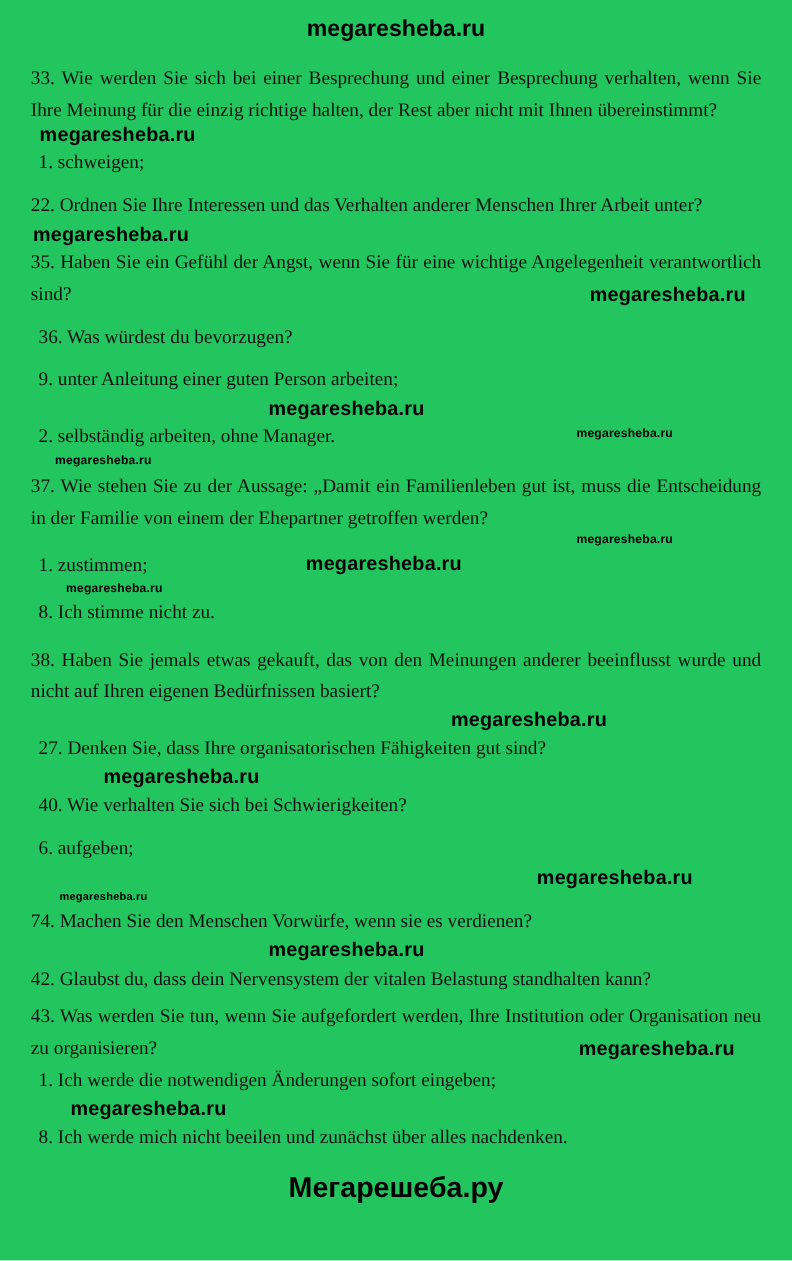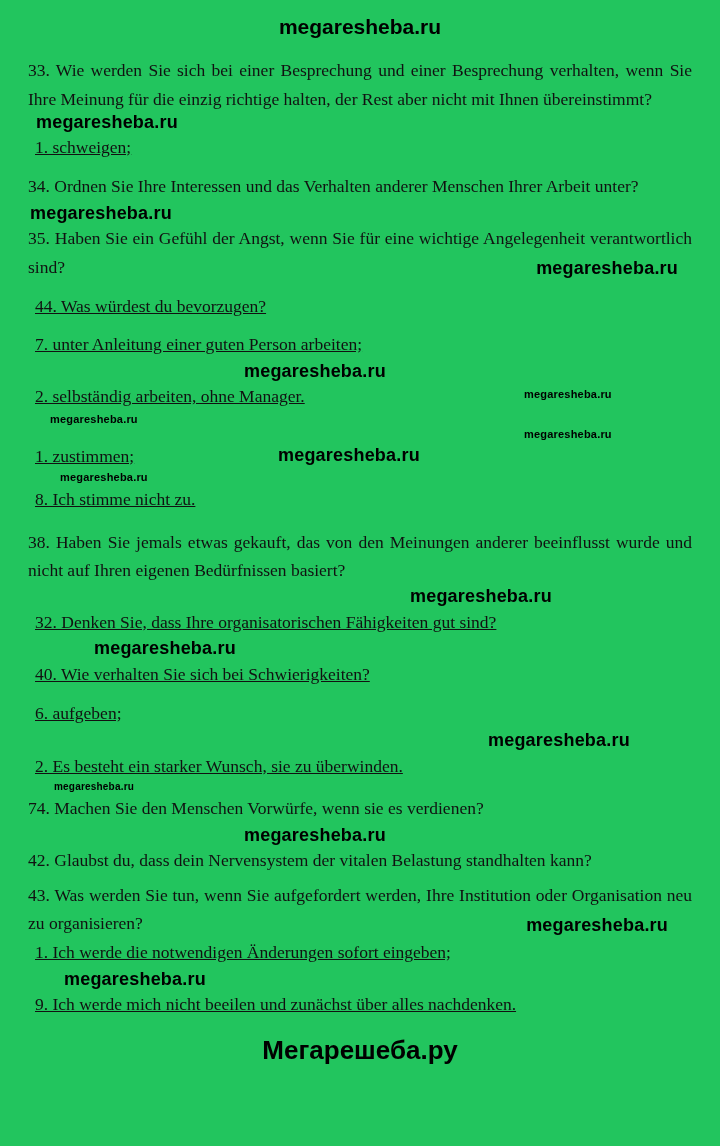--- a/index.html
+++ b/index.html
@@ -9,21 +9,21 @@
     height: 1146px;
     overflow: hidden;
     background: #22c55e;
     padding: 8px 28px 0 28px;
     font-family: "Liberation Serif", "DejaVu Serif", serif;
     font-size: 17.5px;
     line-height: 1.64;
     color: #111111;
   }
   .para { text-align: justify; margin: 0; position: relative; }
-  .indent { padding-left: 7px; text-decoration: underline; }
+  .indent { padding-left: 7px; }
   .wm {
     font-family: "Liberation Sans", "DejaVu Sans", sans-serif;
     font-weight: 700;
     color: #000000;
     letter-spacing: 0.2px;
     white-space: nowrap;
   }
   .wm-lg { font-size: 18px; }
   .wm-sm { font-size: 11px; }
   .wm-xs { font-size: 10px; }
@@ -51,54 +51,54 @@
 
 <div class="page">
 
   <div class="header">megaresheba.ru</div>
 
   <p class="para">33. Wie werden Sie sich bei einer Besprechung und einer Besprechung verhalten, wenn Sie Ihre Meinung für die einzig richtige halten, der Rest aber nicht mit Ihnen übereinstimmt?</p>
   <div class="wm wm-lg wm-line" style="margin:-3px 0 0 8px">megaresheba.ru</div>
   <p class="para indent">1. schweigen;</p>
 
 
-  <p class="para" style="margin-top:10px">34. Ordnen Sie Ihre Interessen und das Verhalten anderer Menschen Ihrer Arbeit unter?</p>
+  <p class="para" style="margin-top:10px">22. Ordnen Sie Ihre Interessen und das Verhalten anderer Menschen Ihrer Arbeit unter?</p>
   <div class="wm wm-lg wm-line" style="margin:1px 0 0 2px">megaresheba.ru</div>
 
   <p class="para"><span>35. Haben Sie ein Gefühl der Angst, wenn Sie für eine wichtige Angelegenheit verantwortlich sind?</span><span class="wm wm-lg abs" style="right:14px; bottom:-2px">megaresheba.ru</span></p>
 
-  <p class="para indent" style="margin-top:10px">44. Was würdest du bevorzugen?</p>
+  <p class="para indent" style="margin-top:10px">36. Was würdest du bevorzugen?</p>
 
-  <p class="para indent" style="margin-top:10px">7. unter Anleitung einer guten Person arbeiten;</p>
+  <p class="para indent" style="margin-top:10px">9. unter Anleitung einer guten Person arbeiten;</p>
   <div class="wm wm-lg wm-line" style="margin:1px 0 0 216px">megaresheba.ru</div>
   <p class="para indent"><span>2. selbständig arbeiten, ohne Manager.</span><span class="wm wm-sm abs" style="left:496px; top:3px">megaresheba.ru</span></p>
 
   <div class="wm wm-sm wm-line" style="margin:2px 0 0 22px">megaresheba.ru</div>
+  <p class="para">37. Wie stehen Sie zu der Aussage: „Damit ein Familienleben gut ist, muss die Entscheidung in der Familie von einem der Ehepartner getroffen werden?</p>
   <div class="wm wm-sm wm-line" style="margin:1px 0 0 496px">megaresheba.ru</div>
 
   <p class="para indent"><span>1. zustimmen;</span><span class="wm wm-lg abs" style="left:250px; top:-1px">megaresheba.ru</span></p>
   <div class="wm wm-sm wm-line" style="margin:1px 0 0 32px">megaresheba.ru</div>
   <p class="para indent">8. Ich stimme nicht zu.</p>
 
   <p class="para" style="margin-top:14px">38. Haben Sie jemals etwas gekauft, das von den Meinungen anderer beeinflusst wurde und nicht auf Ihren eigenen Bedürfnissen basiert?</p>
   <div class="wm wm-lg wm-line" style="margin:0 0 0 382px">megaresheba.ru</div>
-  <p class="para indent">32. Denken Sie, dass Ihre organisatorischen Fähigkeiten gut sind?</p>
+  <p class="para indent">27. Denken Sie, dass Ihre organisatorischen Fähigkeiten gut sind?</p>
   <div class="wm wm-lg wm-line" style="margin:1px 0 0 66px">megaresheba.ru</div>
   <p class="para indent">40. Wie verhalten Sie sich bei Schwierigkeiten?</p>
 
   <p class="para indent" style="margin-top:10px">6. aufgeben;</p>
   <div class="wm wm-lg wm-line" style="margin:2px 0 0 460px">megaresheba.ru</div>
-  <p class="para indent">2. Es besteht ein starker Wunsch, sie zu überwinden.</p>
 
   <div class="wm wm-xs wm-line" style="margin:1px 0 0 26px">megaresheba.ru</div>
   <p class="para">74. Machen Sie den Menschen Vorwürfe, wenn sie es verdienen?</p>
   <div class="wm wm-lg wm-line" style="margin:1px 0 0 216px">megaresheba.ru</div>
   <p class="para">42. Glaubst du, dass dein Nervensystem der vitalen Belastung standhalten kann?</p>
 
   <p class="para" style="margin-top:6px"><span>43. Was werden Sie tun, wenn Sie aufgefordert werden, Ihre Institution oder Organisation neu zu organisieren?</span><span class="wm wm-lg abs" style="right:24px; bottom:-2px">megaresheba.ru</span></p>
 
   <p class="para indent" style="margin-top:0">1. Ich werde die notwendigen Änderungen sofort eingeben;</p>
   <div class="wm wm-lg wm-line" style="margin:1px 0 0 36px">megaresheba.ru</div>
-  <p class="para indent">9. Ich werde mich nicht beeilen und zunächst über alles nachdenken.</p>
+  <p class="para indent">8. Ich werde mich nicht beeilen und zunächst über alles nachdenken.</p>
 
   <div class="footer">Мегарешеба.ру</div>
 
 </div>
 
 </body></html>

